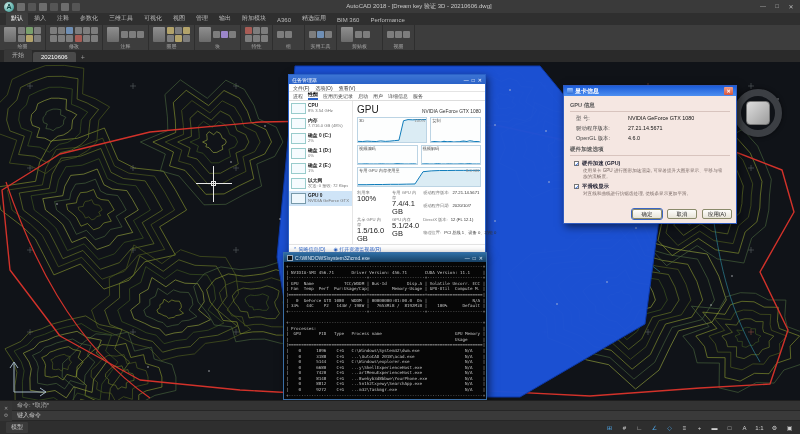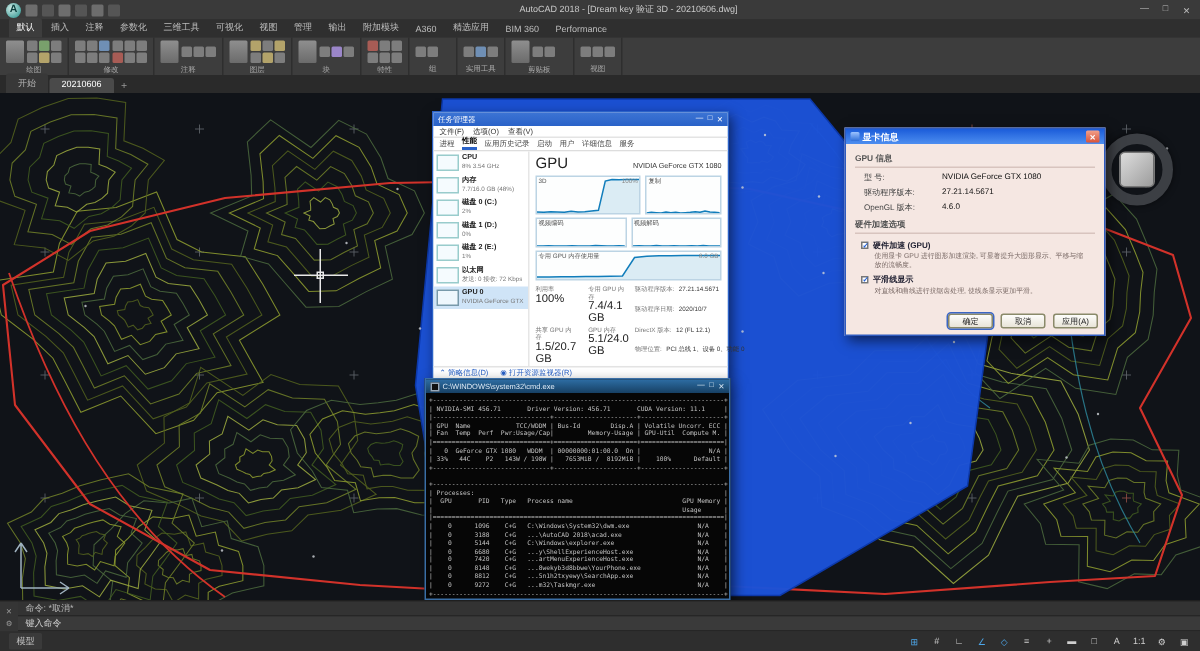--- a/index.html
+++ b/index.html
@@ -612,21 +612,21 @@
               <div>
                   <div class="lab">利用率</div>
                   <div class="val">100%</div>
                 </div>
               <div>
                   <div class="lab">专用 GPU 内存</div>
                   <div class="val">7.4/4.1 GB</div>
                 </div>
               <div>
                   <div class="lab">共享 GPU 内存</div>
-                  <div class="val">1.5/20.7 GB</div>
+                  <div class="val">1.5/16.0 GB</div>
                 </div>
               <div>
                   <div class="lab">GPU 内存</div>
                   <div class="val">5.1/24.0 GB</div>
                 </div>
             </div>
             <div class="st-small">
               <div class="row">
                   <span class="lab">驱动程序版本:</span>
                   <span class="val">27.21.14.5671</span>

